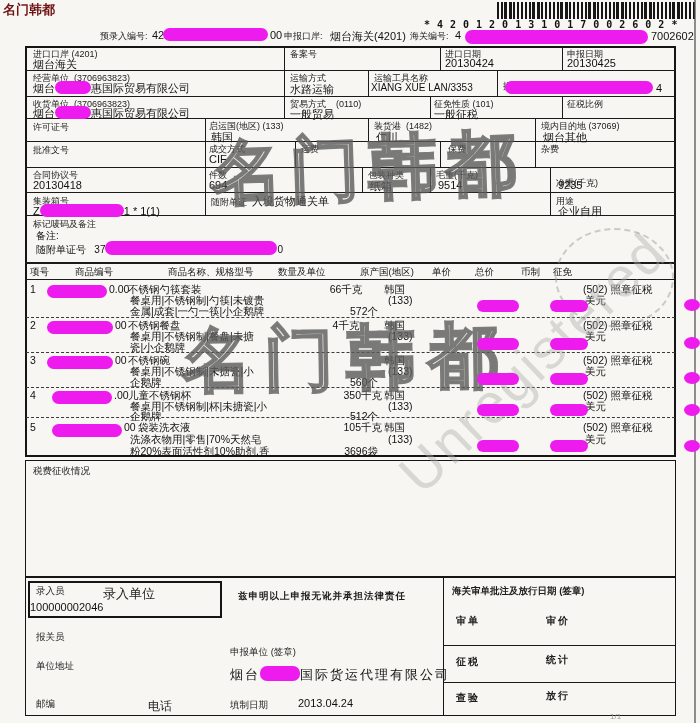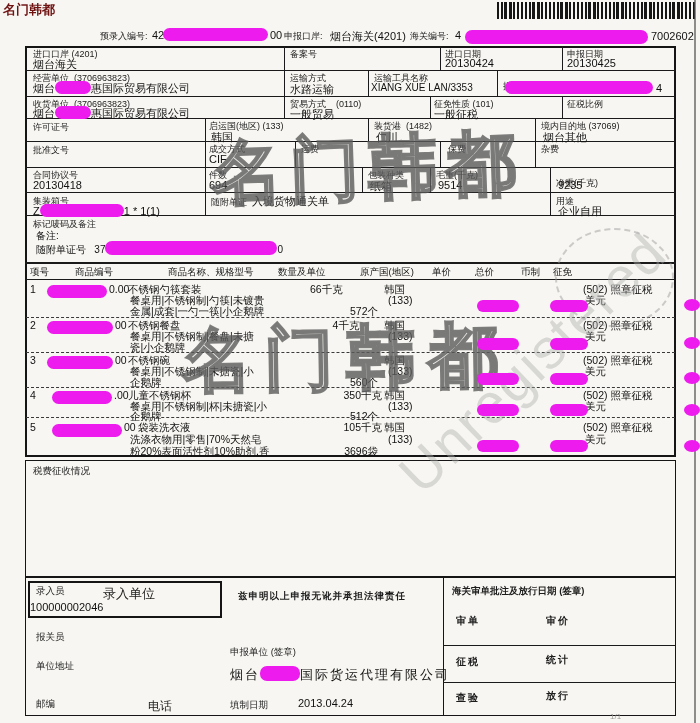--- a/index.html
+++ b/index.html
@@ -34,20 +34,21 @@
   .title{position:absolute;left:188px;top:3px;font-size:17px;font-weight:bold;letter-spacing:1.5px;color:#0d0d0d;}
   .pageedge{position:absolute;left:694px;top:0;width:2px;height:723px;background:#555;opacity:.65;}
 </style>
 </head>
 <body>
 
 <div class="page">
 
   <div class="wm-corner">名门韩都</div>
   <div class="barcode"></div>
+  <div class="bdigits">*420120131017002602*</div>
 
   <div class="abs lbl" style="left:100px;top:30px">预录入编号:</div>
   <div class="abs val" style="left:152px;top:29px">42</div>
   <div class="blob" style="left:163px;top:28px;width:105px;height:13px"></div>
   <div class="abs val" style="left:270px;top:29px">00</div>
   <div class="abs lbl" style="left:284px;top:30px">申报口岸:</div>
   <div class="abs val" style="left:330px;top:29px">烟台海关(4201)</div>
   <div class="abs lbl" style="left:410px;top:30px">海关编号:</div>
   <div class="abs val" style="left:455px;top:29px">4</div>
   <div class="blob" style="left:465px;top:30px;width:183px;height:14px"></div>
@@ -157,21 +158,21 @@
   <div class="abs hdr" style="left:475px;top:266px">总价</div>
   <div class="abs hdr" style="left:521px;top:266px">币制</div>
   <div class="abs hdr" style="left:553px;top:266px">征免</div>
 
   <div class="abs itm" style="left:30px;top:284px">1</div>
   <div class="blob" style="left:47px;top:285px;width:60px;height:13px"></div>
   <div class="abs itm" style="left:109px;top:284px">0.00</div>
   <div class="abs itm" style="left:128px;top:284px">不锈钢勺筷套装</div>
   <div class="abs itm" style="left:130px;top:295px">餐桌用|不锈钢制|勺筷|未镀贵</div>
   <div class="abs itm" style="left:130px;top:306px">金属|成套|一勺一筷|小企鹅牌</div>
-  <div class="abs itm" style="left:310px;top:284px;width:72px;text-align:left">66千克</div>
+  <div class="abs itm" style="left:310px;top:284px;width:72px;text-align:center">66千克</div>
   <div class="abs itm" style="left:384px;top:284px">韩国</div>
   <div class="abs itm" style="left:388px;top:295px">(133)</div>
   <div class="abs itm" style="left:318px;top:306px;width:60px;text-align:right">572个</div>
   <div class="abs itm" style="left:583px;top:284px"><span>(502)</span> <span>照章征税</span></div>
   <div class="abs itm" style="left:585px;top:295px">美元</div>
   <div class="blob" style="left:477px;top:300px;width:42px;height:12px"></div>
   <div class="blob" style="left:550px;top:300px;width:38px;height:12px"></div>
   <div class="edge-dot" style="top:299px"></div>
   <div class="dashline" style="top:317px"></div>
 

